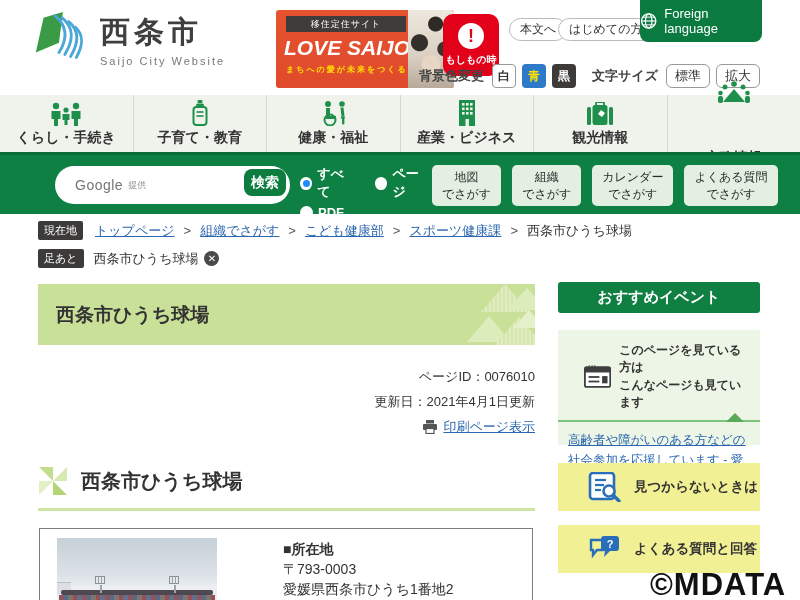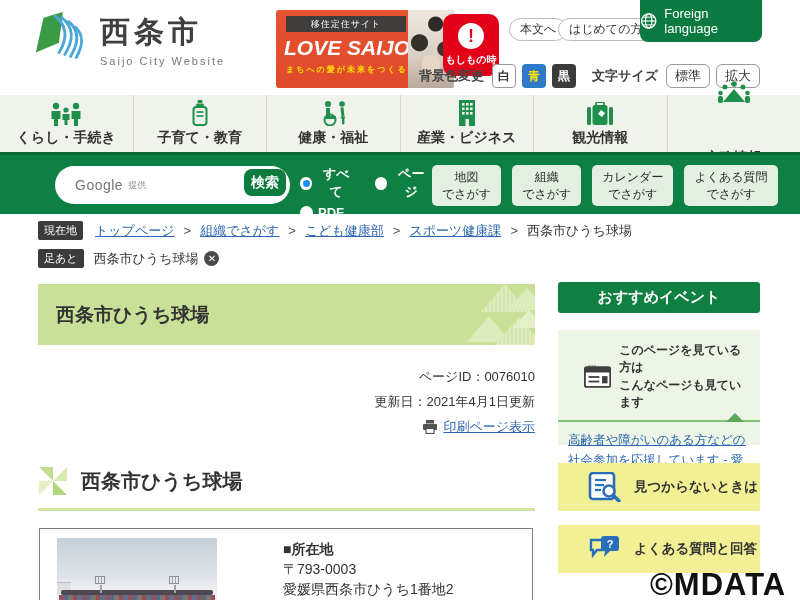--- a/index.html
+++ b/index.html
@@ -69,21 +69,21 @@
   
   .search-band { position:absolute; left:0; top:152px; width:800px; height:62px; background:#0e8044; border-top:3px solid #0a6b37; }
   .search-box { position:absolute; left:55px; top:11px; width:235px; height:38px; background:#fff;
     border-radius:19px; display:flex; align-items:center; padding-left:20px; cursor:text; }
   .search-brand { color:#757575; font-size:14px; letter-spacing:0.5px; }
   .search-note { color:#888; font-size:9px; margin-left:5px; }
   .search-btn { position:absolute; right:4px; top:3px; width:42px; height:27px; background:#0c7d3e;
     border:none; border-radius:8px; color:#fff; font-size:14px; font-weight:bold; cursor:pointer;
     font-family:inherit; }
   .radio-group { position:absolute; left:300px; top:10px; width:130px; color:#fff; font-size:13px; font-weight:bold; }
-  .radio-row { display:flex; gap:20px; margin-bottom:4px;text-align:center; }
+  .radio-row { display:flex; gap:20px; margin-bottom:4px; }
   .radio-opt { display:flex; align-items:center; gap:5px; cursor:pointer; }
   .radio-circle { width:13px; height:13px; border-radius:50%; background:#fff; display:inline-block; position:relative; }
   .radio-circle.checked::after { content:""; position:absolute; left:3px; top:3px; width:7px; height:7px;
     border-radius:50%; background:#1a8cff; }
   .quick-btns { position:absolute; left:432px; top:10px; display:flex; gap:11px; }
   .quick-btn { background:#e2efe1; border:none; border-radius:5px; height:41px; padding:3px 10px;
     font-size:12px; color:#2b2b2b; cursor:pointer; line-height:1.4; text-align:center; font-family:inherit; }
 
   
   .crumb-area { position:absolute; left:38px; top:221px; width:740px; font-size:13px; }

